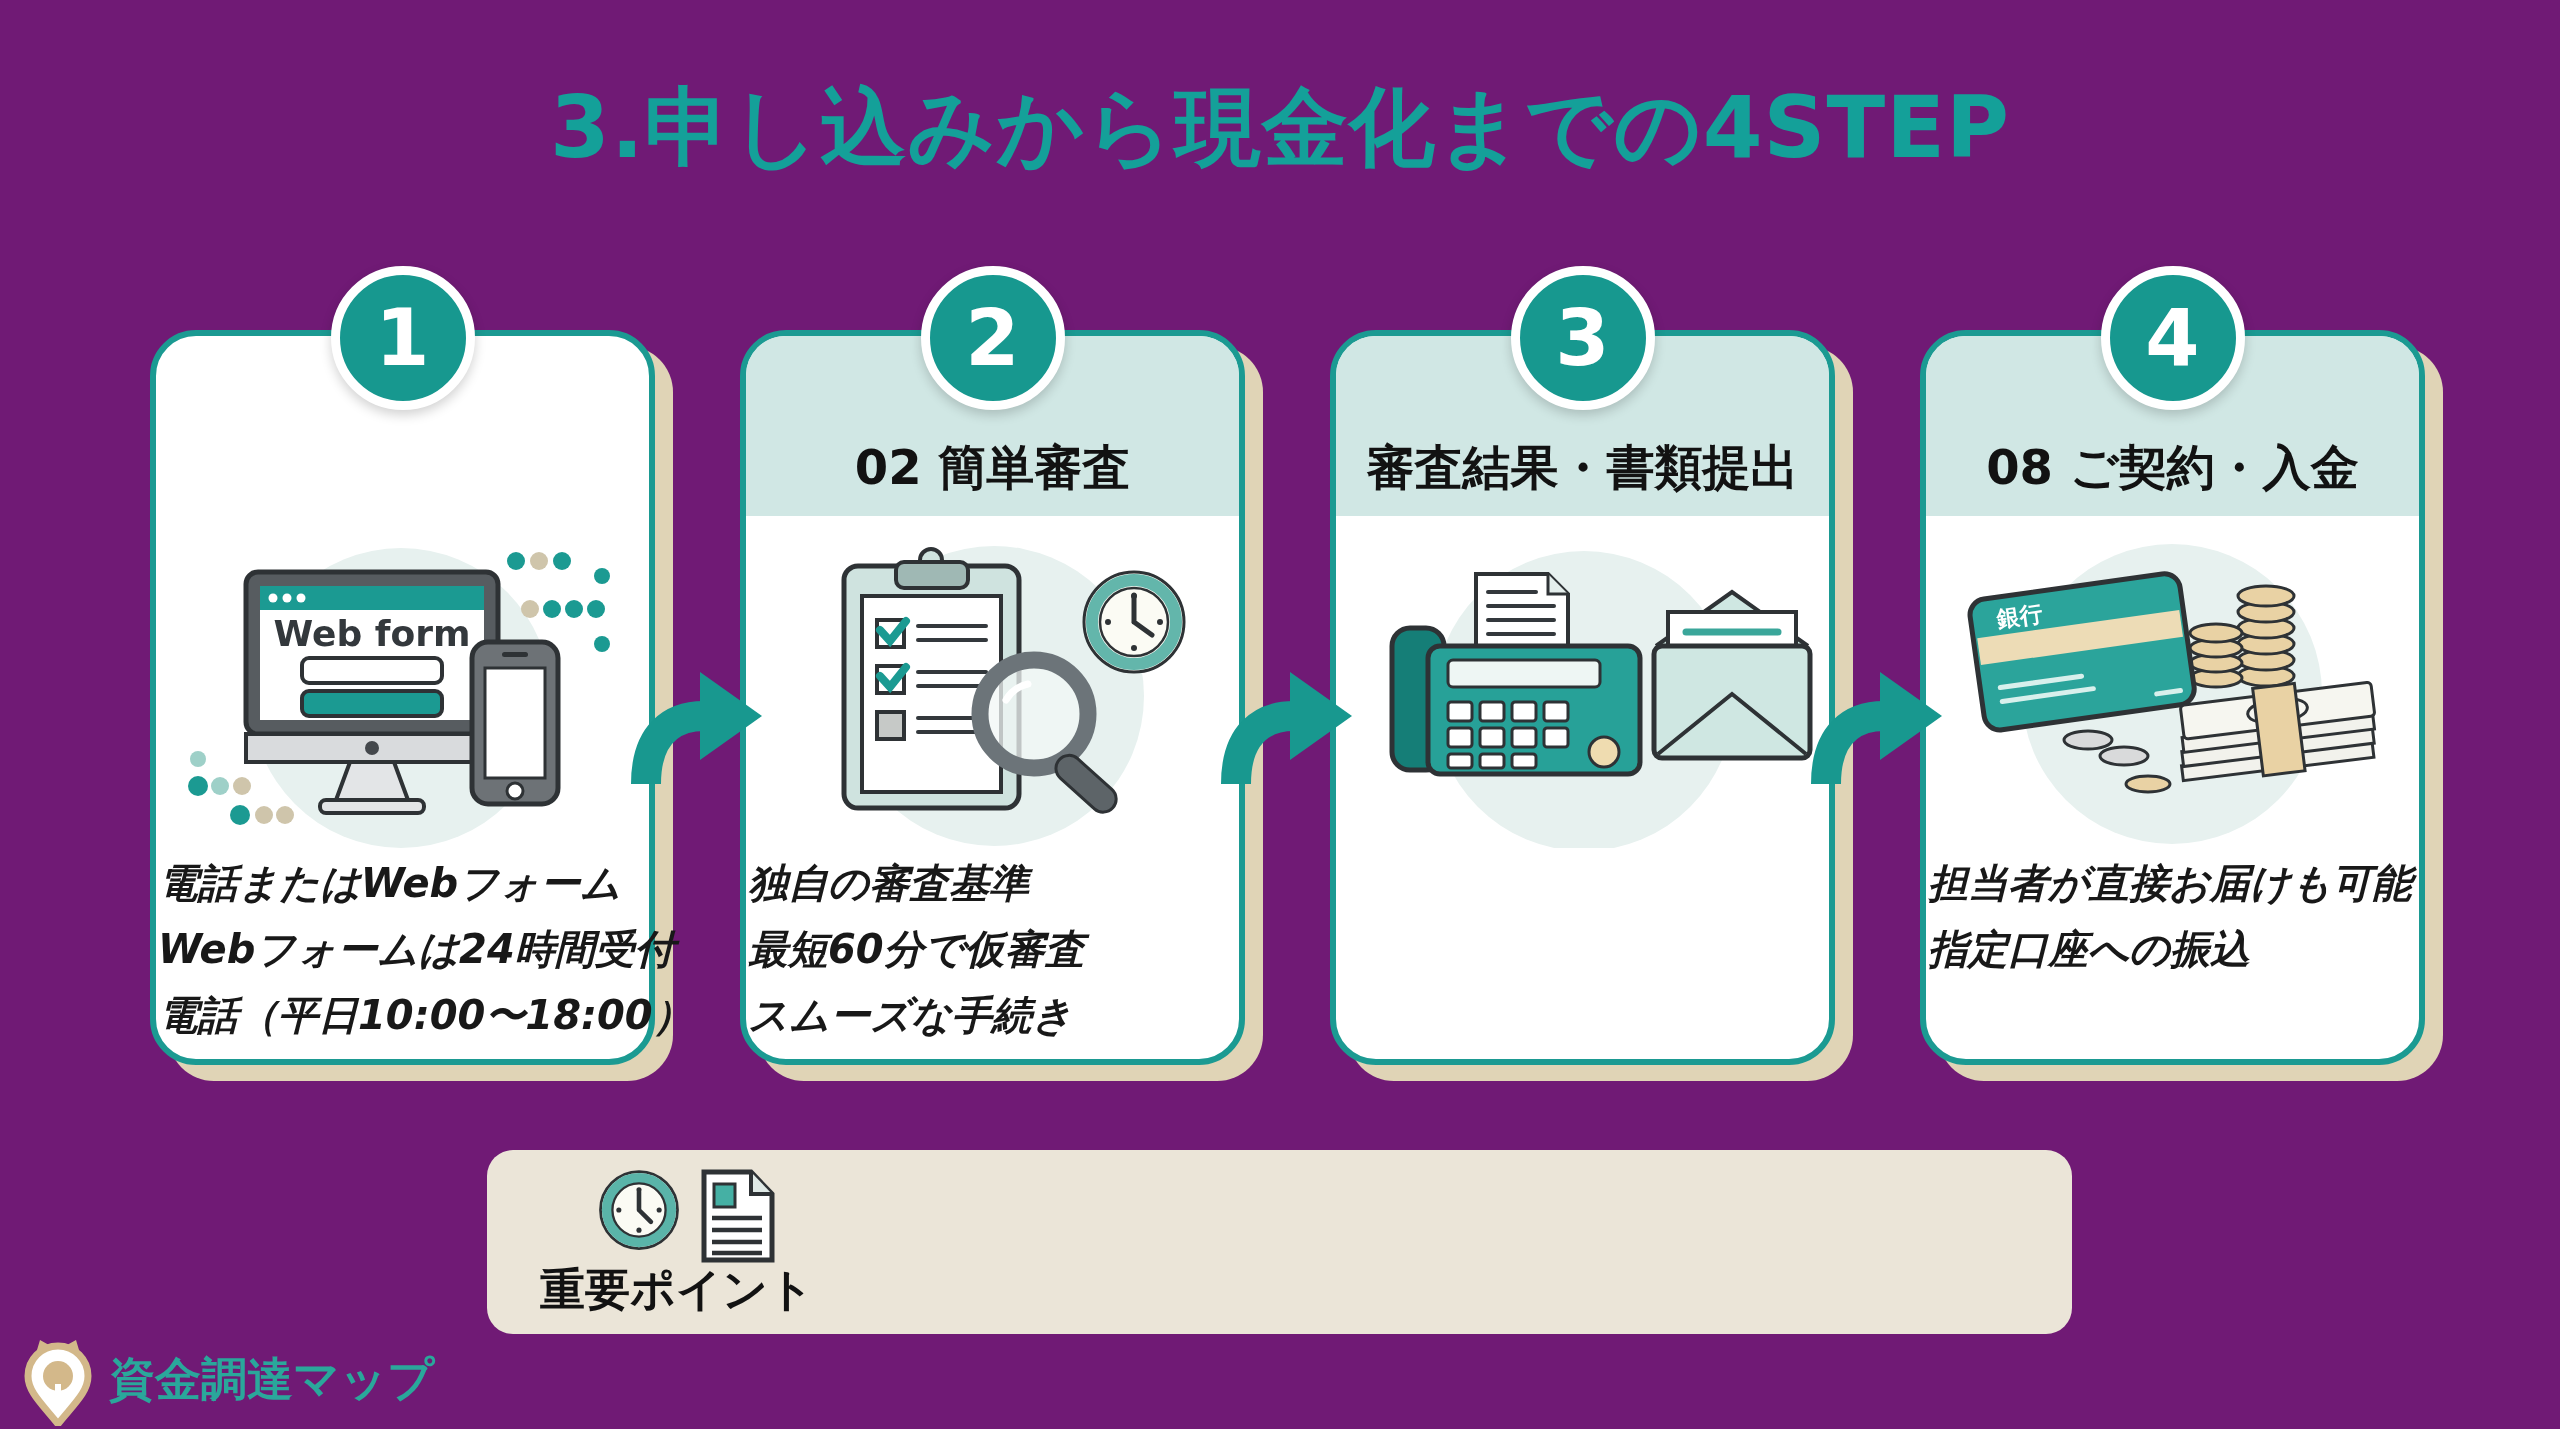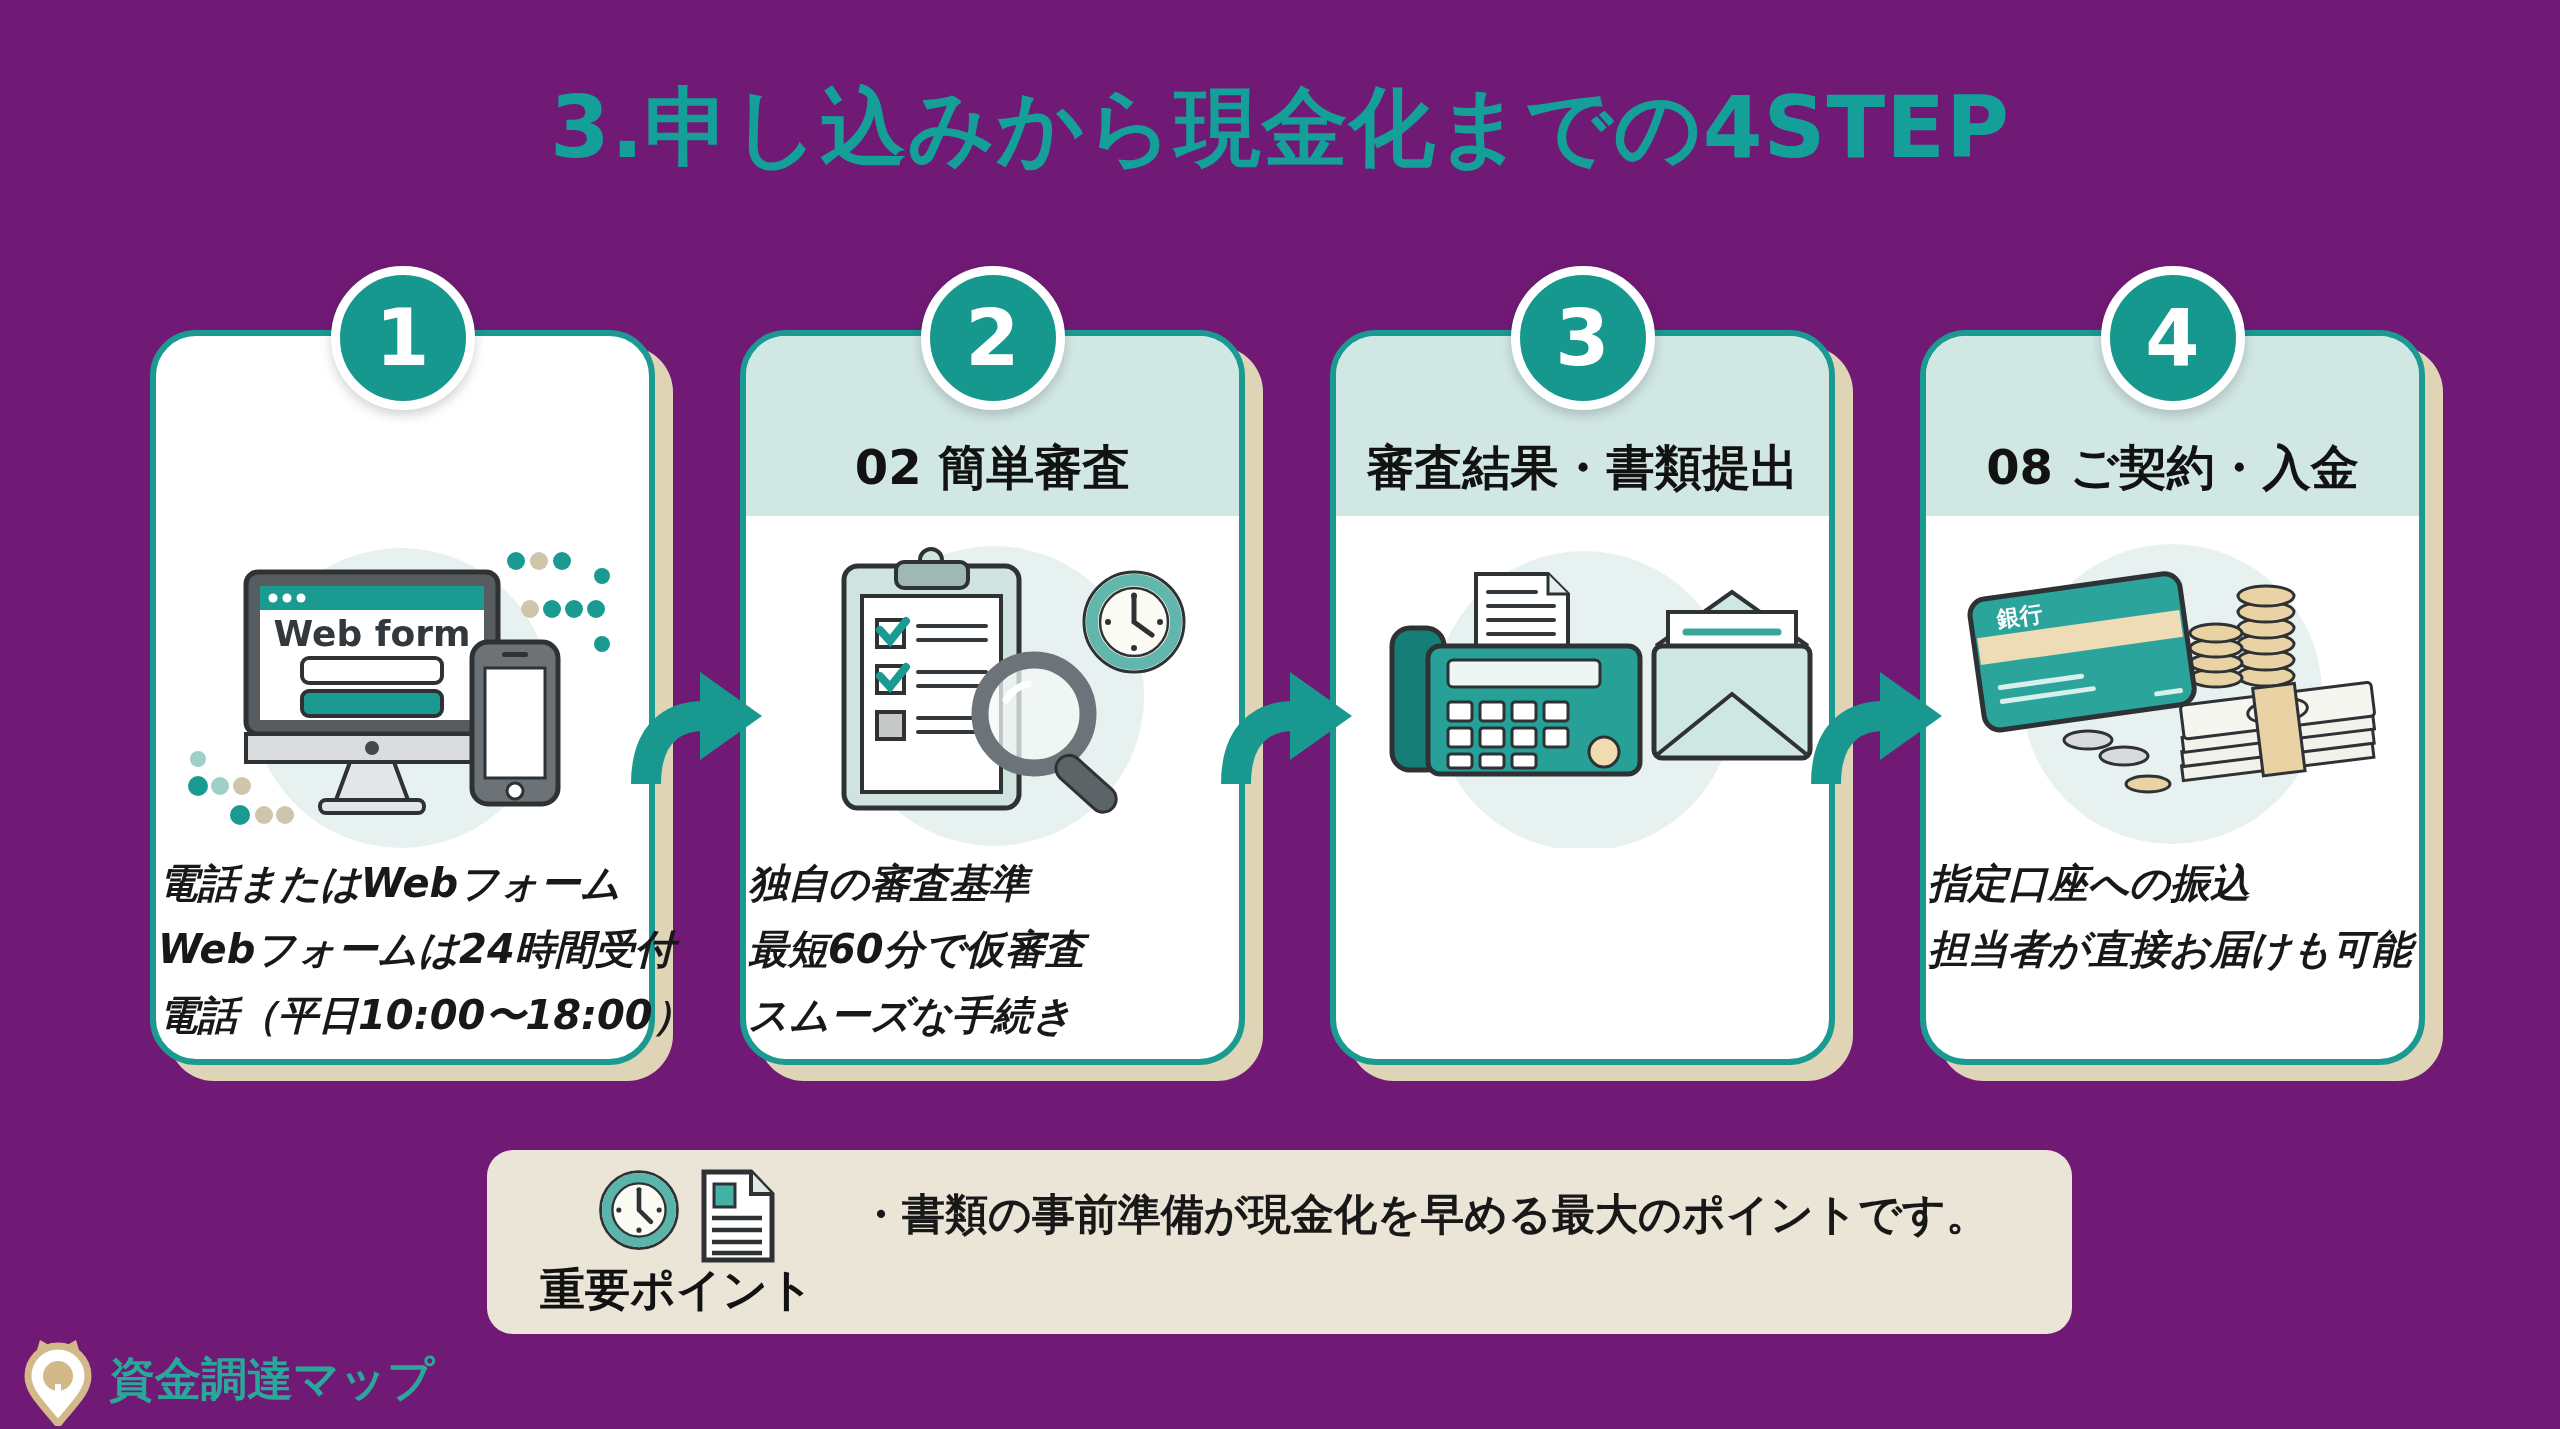--- a/index.html
+++ b/index.html
@@ -236,22 +236,22 @@
       <g transform="rotate(-7 350 215)">
         <rect x="252" y="238" width="192" height="15" fill="#f2f2ec" stroke="#2e3235" stroke-width="3"></rect>
         <rect x="254" y="224" width="192" height="15" fill="#f2f2ec" stroke="#2e3235" stroke-width="3"></rect>
         <rect x="256" y="210" width="192" height="15" fill="#f2f2ec" stroke="#2e3235" stroke-width="3"></rect>
         <rect x="258" y="178" width="192" height="34" rx="4" fill="#f6f6f0" stroke="#2e3235" stroke-width="3"></rect>
         <ellipse cx="354" cy="195" rx="30" ry="12" fill="none" stroke="#2e3235" stroke-width="3"></ellipse>
         <rect x="332" y="170" width="42" height="88" fill="#e9d2a4" stroke="#2e3235" stroke-width="3"></rect>
       </g>
     </svg>
     <div class="card-body">
+      <div>担当者が直接お届けも可能</div>
       <div>指定口座への振込</div>
-      <div>担当者が直接お届けも可能</div>
       <div></div>
     </div>
   </div>
 
   <svg class="arrow arrow-1" viewBox="0 0 135 162">
     <path d="M16,158 C16,108 42,90 74,90" fill="none" stroke="#18988f" stroke-width="30"></path>
     <polygon points="70,46 132,90 70,134" fill="#18988f"></polygon>
   </svg>
   <svg class="arrow arrow-2" viewBox="0 0 135 162">
     <path d="M16,158 C16,108 42,90 74,90" fill="none" stroke="#18988f" stroke-width="30"></path>
@@ -281,21 +281,20 @@
       <rect x="15" y="16" width="21" height="23" fill="#45b0a4" stroke="#2e3235" stroke-width="3"></rect>
       <g stroke="#2e3235" stroke-width="4.5">
         <line x1="13" y1="50" x2="63" y2="50"></line>
           <line x1="13" y1="62" x2="63" y2="62"></line>
         <line x1="13" y1="74" x2="63" y2="74"></line>
           <line x1="13" y1="85" x2="63" y2="85"></line>
       </g>
     </svg>
     <div class="note-label">重要ポイント</div>
     <div class="note-bullets">
-      <div>・書類の事前準備が現金化を早める最大のポイントです。</div>
     </div>
   </div>
 
   <div class="logo">
     <svg width="88" height="92" viewBox="0 0 88 92">
       <path d="M20,26 L26,6 L44,16 L62,6 L68,26 Z" fill="#d3b88a"></path>
       <path d="M44,90 C28,70 14,58 14,42 a30,30 0 1 1 60,0 C74,58 60,70 44,90 Z" fill="#ffffff" stroke="#d3b88a" stroke-width="7"></path>
       <circle cx="44" cy="42" r="15" fill="#d3b88a"></circle>
       <rect x="41" y="50" width="6" height="14" fill="#ffffff"></rect>
     </svg>

